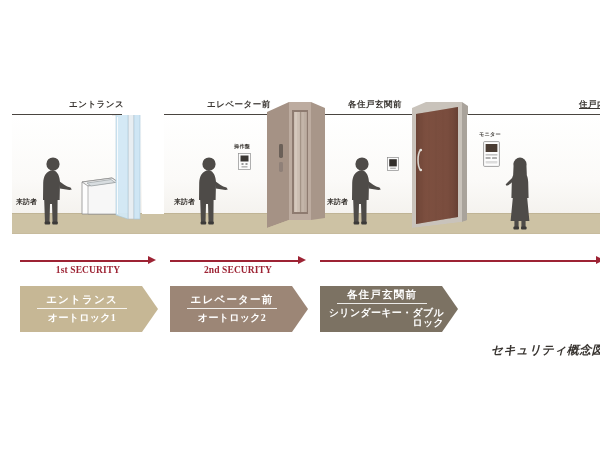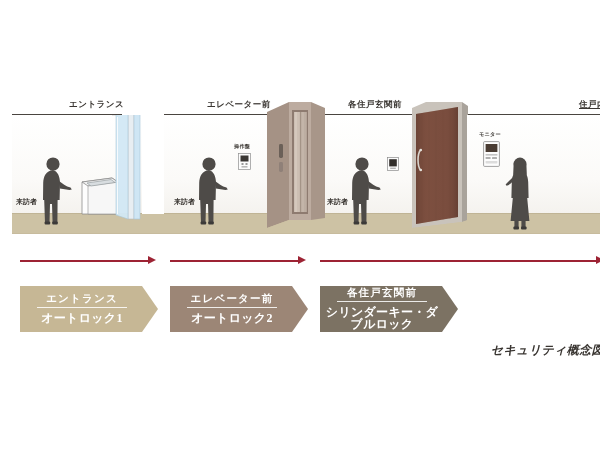--- a/index.html
+++ b/index.html
@@ -200,25 +200,26 @@
     margin-bottom: 3px;
     font-family: "Liberation Serif", "DejaVu Serif", serif;
   }
   .banner .b-rule {
     width: 72%;
     height: 1px;
     background: rgba(255,255,255,.85);
     margin: 0 0 4px 0;
   }
   .banner .b-sub {
-    font-size: 12px;
+    font-size: 10px;
     font-weight: 700;
     letter-spacing: .3px;
     line-height: 1;
     font-family: "Liberation Serif", "DejaVu Serif", serif;
+    text-align: right;
   }
 
   .b1 { left: 8px;   width: 138px; background: #c6b795;
         clip-path: polygon(0 0, calc(100% - 16px) 0, 100% 50%, calc(100% - 16px) 100%, 0 100%); }
   .b2 { left: 158px; width: 138px; background: #9c8676;
         clip-path: polygon(0 0, calc(100% - 16px) 0, 100% 50%, calc(100% - 16px) 100%, 0 100%); }
   .b3 { left: 308px; width: 138px; background: #7c7263;
         clip-path: polygon(0 0, calc(100% - 16px) 0, 100% 50%, calc(100% - 16px) 100%, 0 100%); }
   .b4 { left: 456px; width: 136px; background: #352b26; }
 
@@ -411,25 +412,27 @@
         </svg>
       </div>
     </div>
   </div>
 
   <div class="arrow-row">
     <div class="arrow a1">
       <div class="shaft"></div>
       <div class="head"></div>
     </div>
+    <div class="arrow-text a1">1st SECURITY</div>
 
     <div class="arrow a2">
       <div class="shaft"></div>
       <div class="head"></div>
     </div>
+    <div class="arrow-text a2">2nd SECURITY</div>
 
     <div class="arrow a3">
       <div class="shaft"></div>
       <div class="head"></div>
     </div>
   </div>
 
   <div class="banner-row">
     <div class="banner b1">
       <div class="inner">

